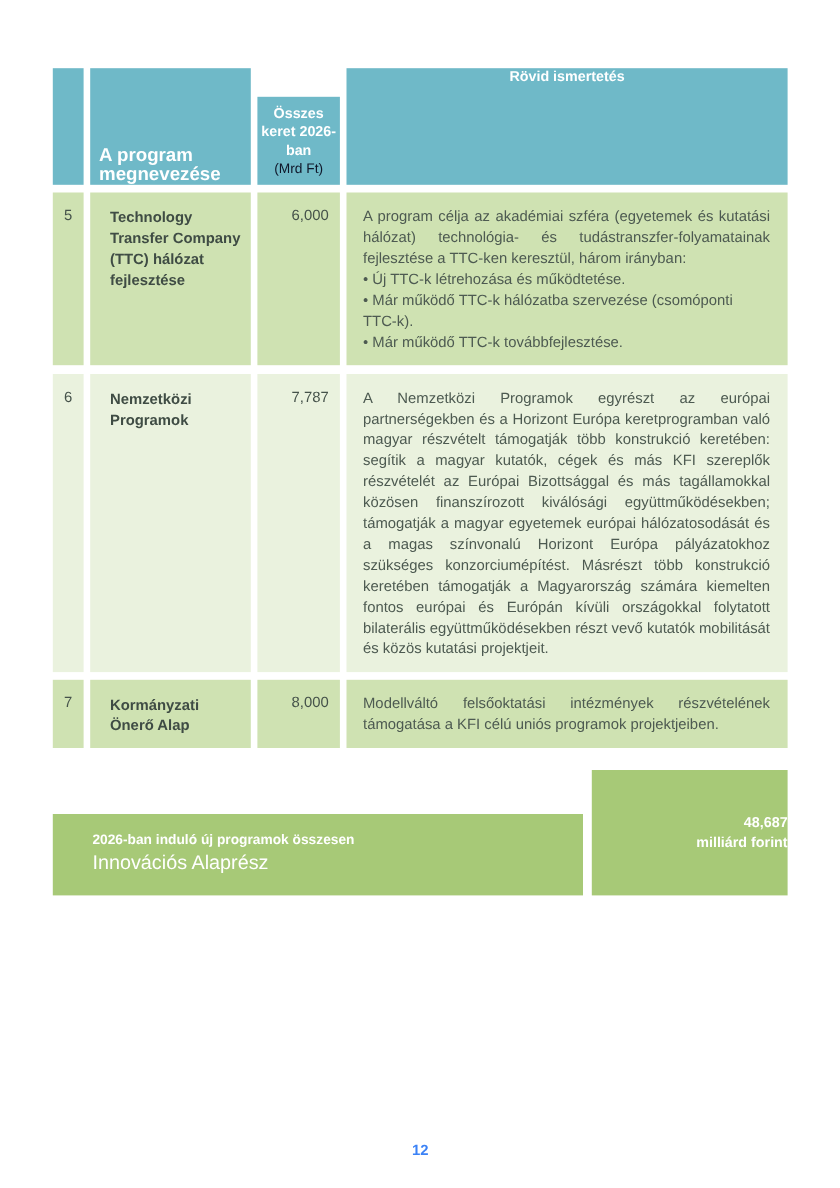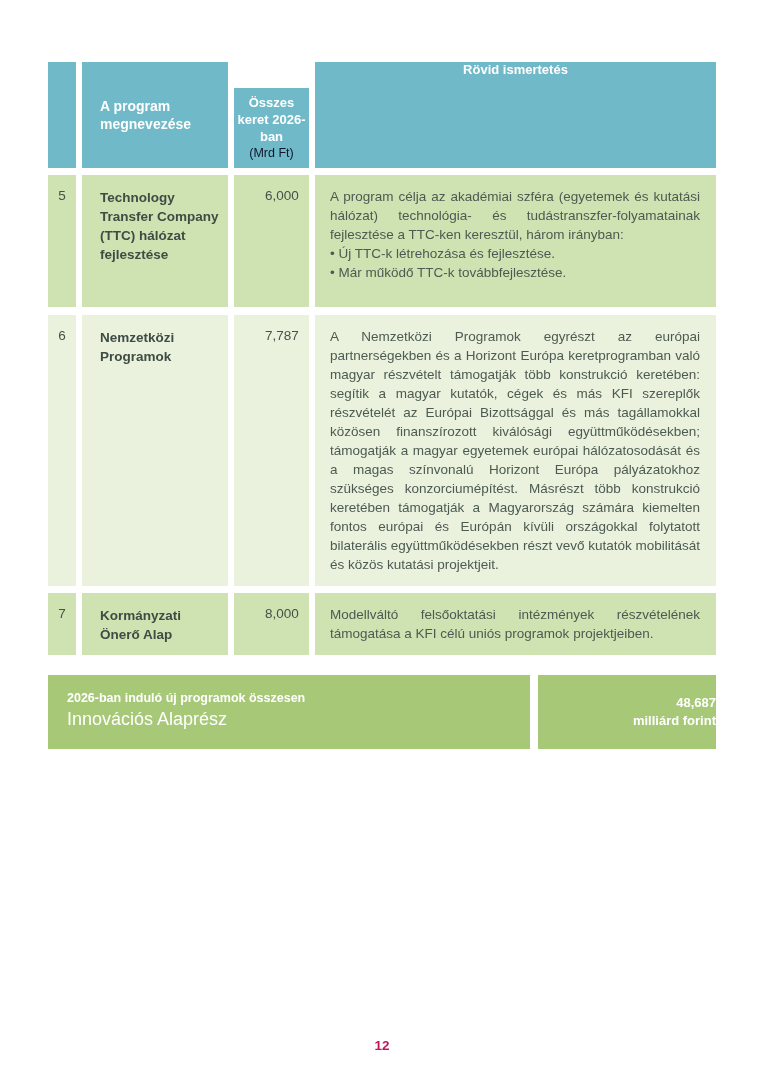--- a/index.html
+++ b/index.html
@@ -26,23 +26,23 @@
   }
   .trow + .trow { margin-top: 7px; }
   .trow.header { margin-bottom: 5px; }
   .trow.r5 { margin-bottom: 8px; }
   .trow.r6 { margin-bottom: 7px; }
 
   
   .hcell { background: #6fb9c8; color: #ffffff; }
   .trow.header { min-height: 86px; }
   .h-name {
-    display: flex; align-items: center;
-    padding-left: 18px; padding-right: 8px;
-    font-weight: bold; font-size: 14px; line-height: 18px;
+    display: flex; align-items: flex-end;
+    padding-left: 8px; padding-right: 8px;
+    font-weight: bold; font-size: 17px; line-height: 18px;
   }
   .h-budget {
     display: flex; flex-direction: column;
     align-items: center; justify-content: center;
     text-align: center;
     font-weight: bold; font-size: 13px; line-height: 17px;
     padding: 6px 2px;
     margin-top: 26px;
   }
   .h-budget .unit-note {
@@ -91,21 +91,22 @@
     margin: 20px 48px 0 48px;
     width: 668px;
     display: flex;
     gap: 8px;
   }
   .sum-left {
     flex: 1;
     background: #a7c977;
     color: #ffffff;
     min-height: 74px;
-    padding: 15px 10px 12px 19px;
+    padding: 15px 10px 12px 36px;
+    margin-top: 40px;
   }
   .sum-left .subtitle {
     font-weight: bold; font-size: 12.5px; line-height: 17px;
   }
   .sum-left .title {
     font-weight: normal; font-size: 18px; line-height: 25px;
   }
   .sum-right {
     width: 178px;
     background: #a7c977;
@@ -114,21 +115,21 @@
     display: flex; flex-direction: column;
     align-items: flex-end; justify-content: center;
     text-align: center;
     font-weight: bold; font-size: 13px; line-height: 18px;
   }
   .page-number {
     position: absolute;
     top: 1038px; left: 0; right: 0;
     text-align: center;
     font-weight: bold; font-size: 13.5px;
-    color: #be185d;
+    color: #3b82f6;
   }
 </style>
 </head>
 <body>
 
 <div class="page">
 
   <div class="tbl">
 
     <div class="trow header">
@@ -144,21 +145,22 @@
         <span>Rövid ismertetés</span>
       </div>
     </div>
 
     <div class="trow r5">
       <div class="c-num shade-med">5</div>
       <div class="c-name shade-med">Technology Transfer Company (TTC) hálózat fejlesztése</div>
       <div class="c-amt shade-med">6,000</div>
       <div class="c-desc shade-med">
         <div>A program célja az akadémiai szféra (egyetemek és kutatási hálózat) technológia- és tudástranszfer-folyamatainak fejlesztése a TTC-ken keresztül, három irányban:</div>
-        <div class="bullet">Új TTC-k létrehozása és fejlesztése.</div>
+        <div class="bullet">Új TTC-k létrehozása és működtetése.</div>
+        <div class="bullet">Már működő TTC-k hálózatba szervezése (csomóponti TTC-k).</div>
         <div class="bullet">Már működő TTC-k továbbfejlesztése.</div>
       </div>
     </div>
 
     <div class="trow r6">
       <div class="c-num shade-light">6</div>
       <div class="c-name shade-light">Nemzetközi Programok</div>
       <div class="c-amt shade-light">7,787</div>
       <div class="c-desc shade-light">A Nemzetközi Programok egyrészt az európai partnerségekben és a Horizont Európa keretprogramban való magyar részvételt támogatják több konstrukció keretében: segítik a magyar kutatók, cégek és más KFI szereplők részvételét az Európai Bizottsággal és más tagállamokkal közösen finanszírozott kiválósági együttműködésekben; támogatják a magyar egyetemek európai hálózatosodását és a magas színvonalú Horizont Európa pályázatokhoz szükséges konzorciumépítést. Másrészt több konstrukció keretében támogatják a Magyarország számára kiemelten fontos európai és Európán kívüli országokkal folytatott bilaterális együttműködésekben részt vevő kutatók mobilitását és közös kutatási projektjeit.</div>
     </div>

